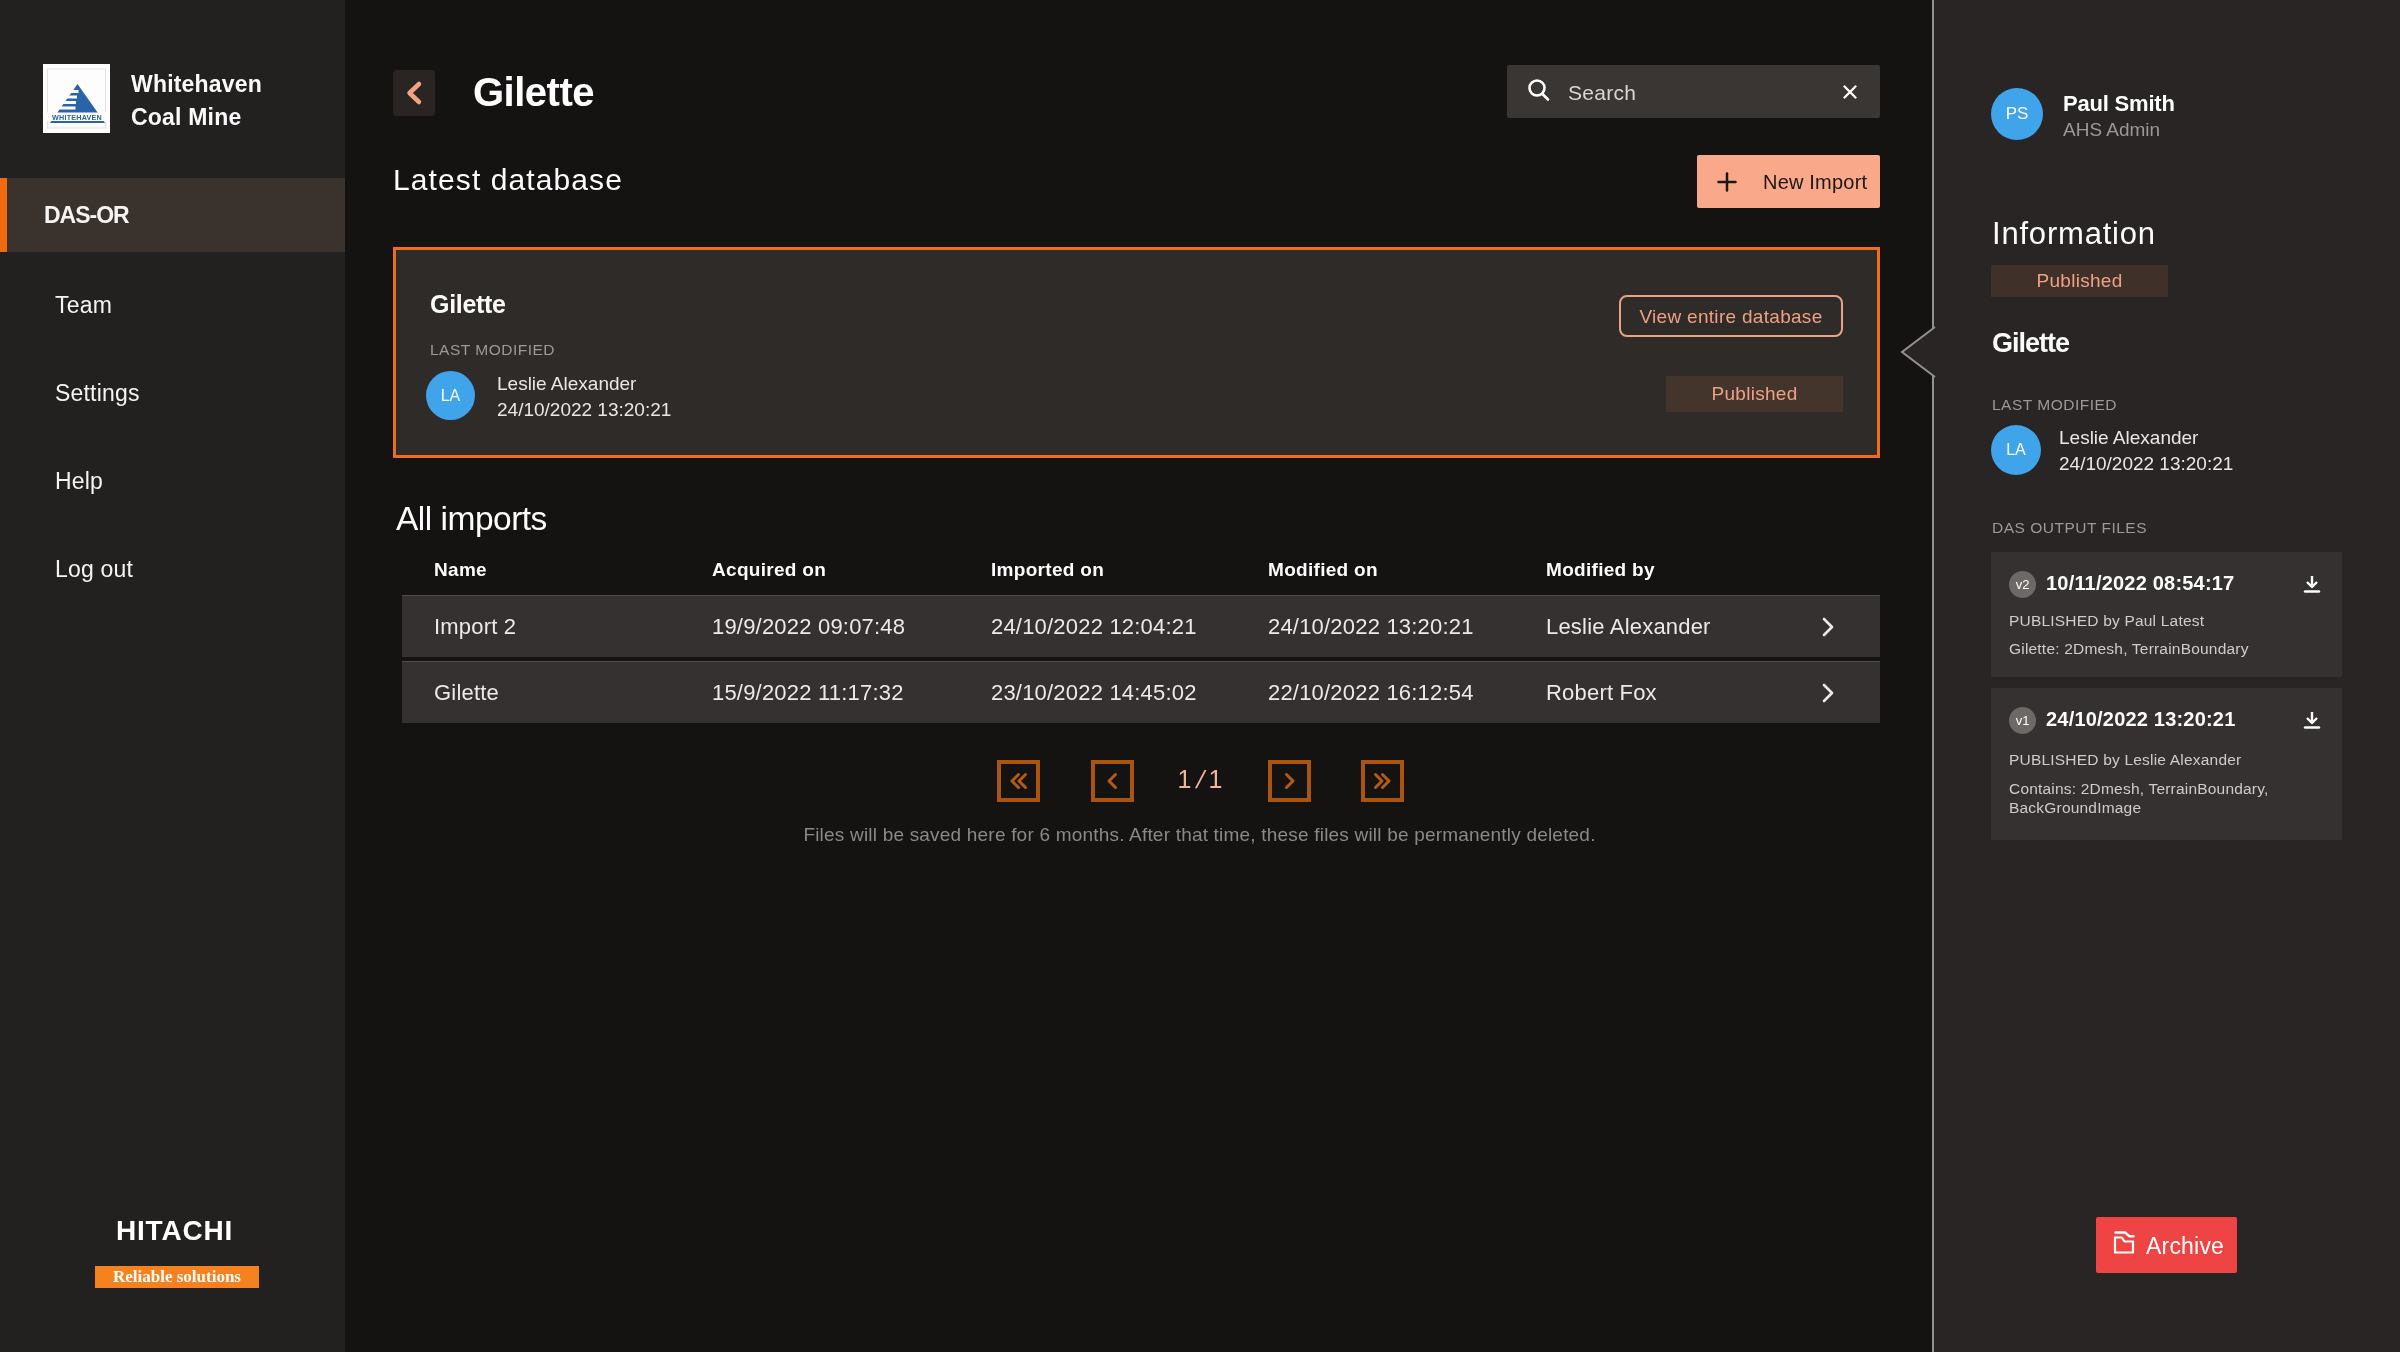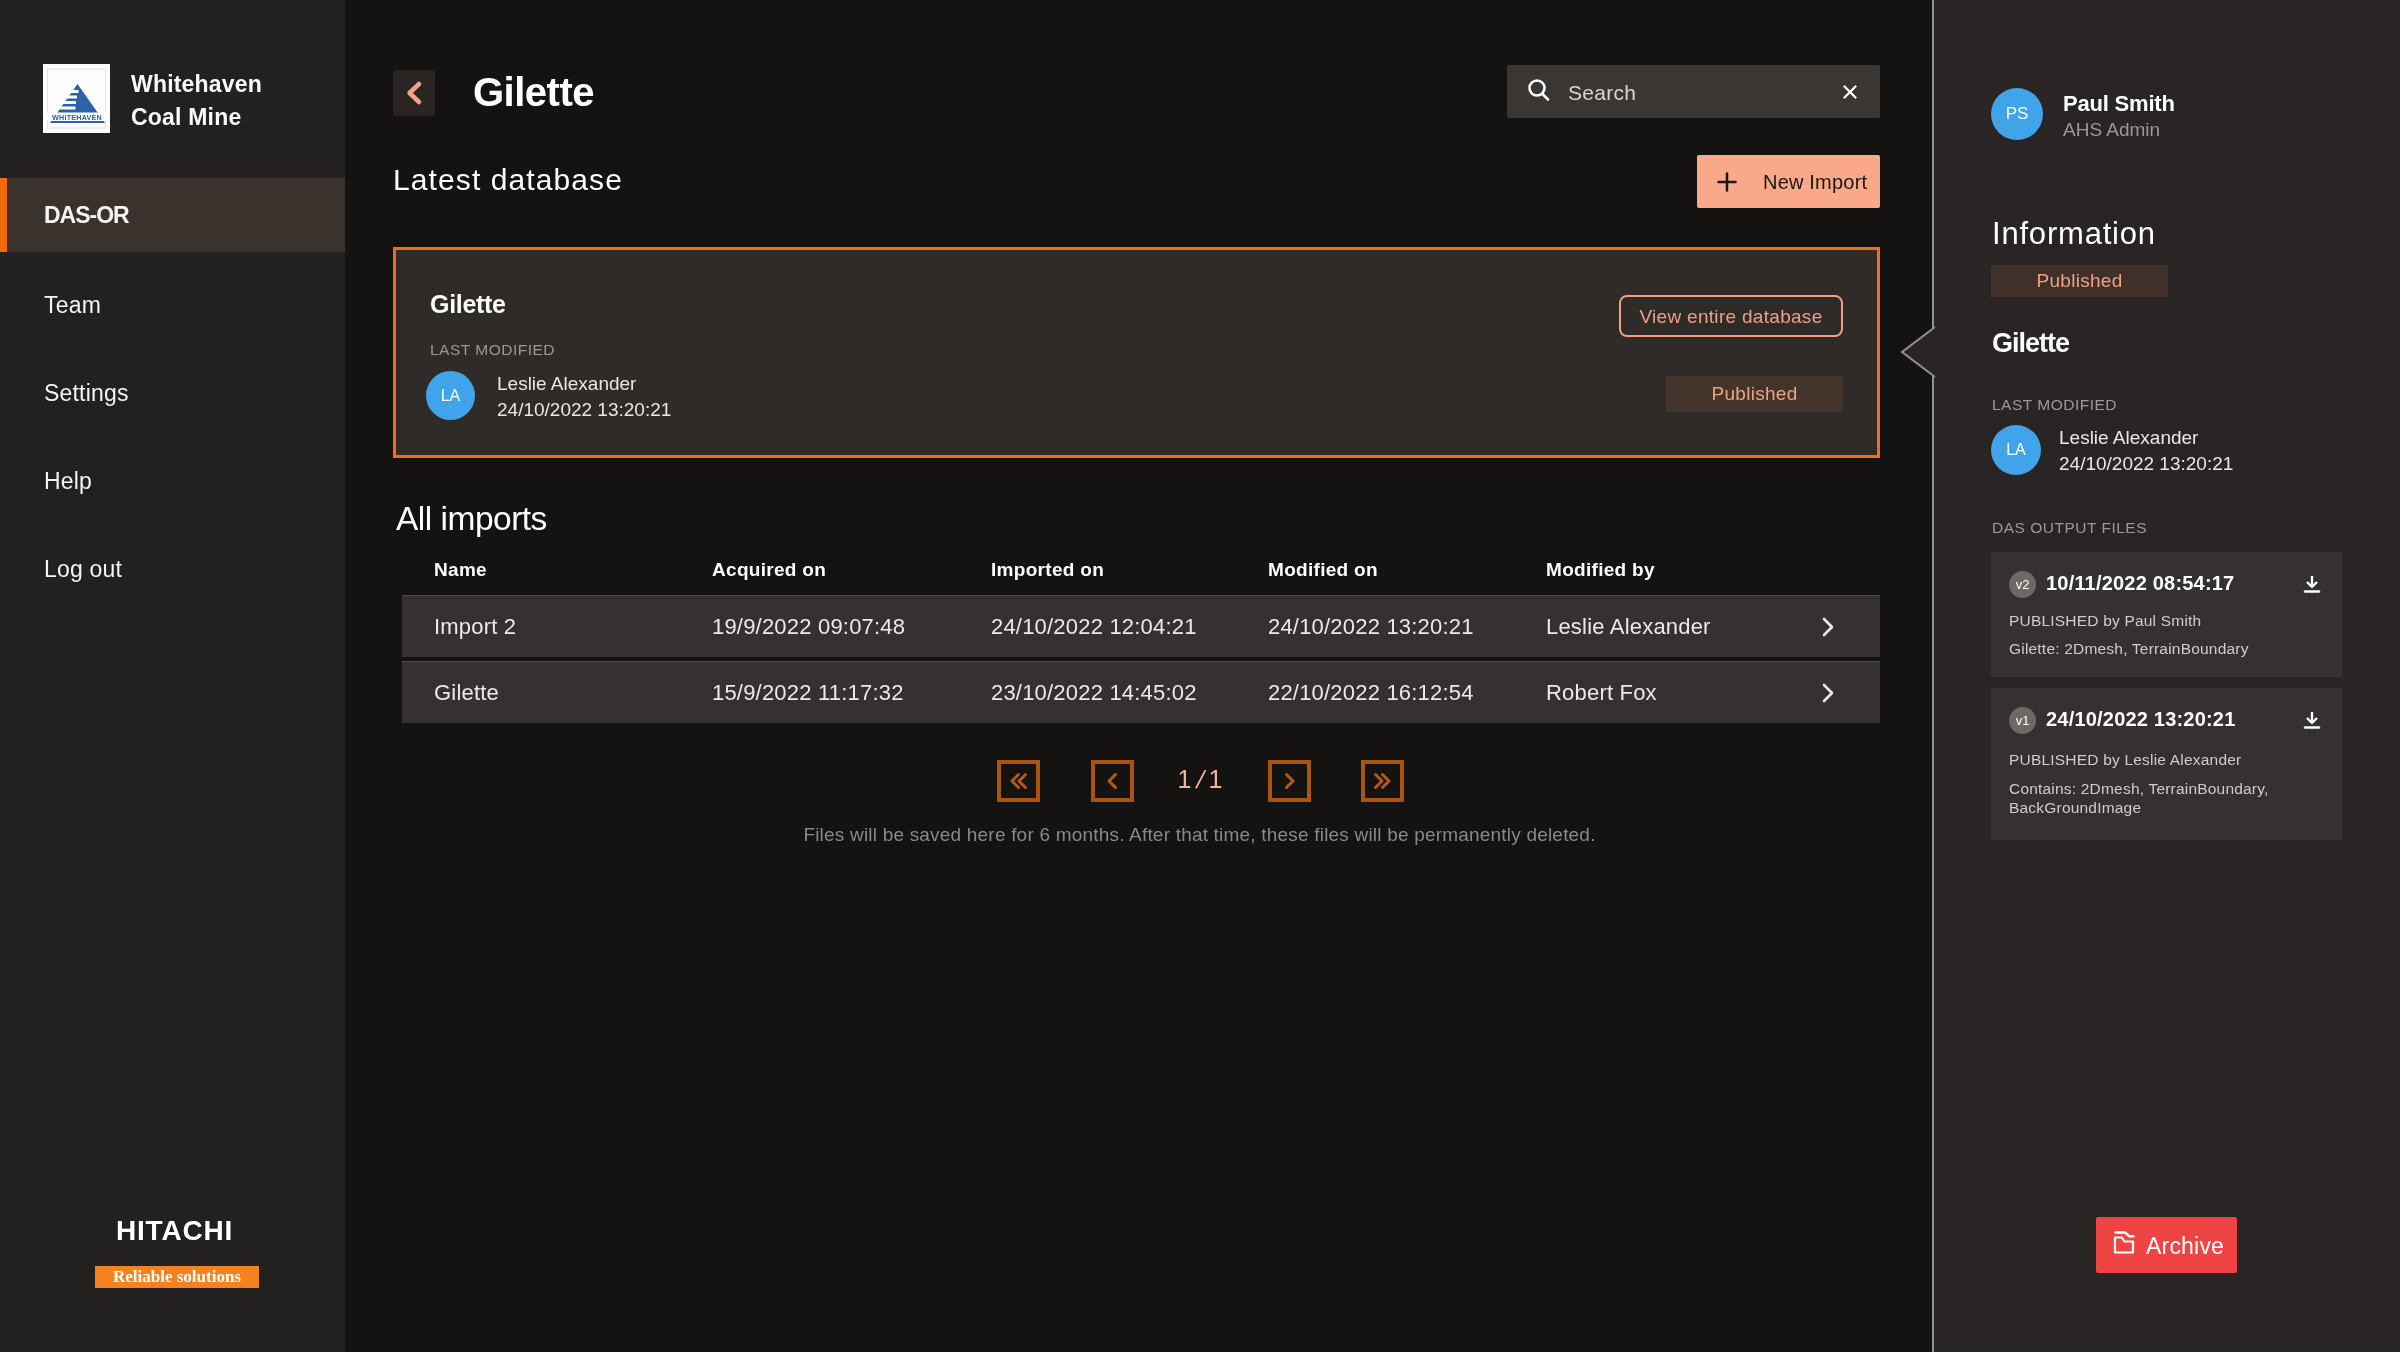--- a/index.html
+++ b/index.html
@@ -4,21 +4,21 @@
 <style>
 * { margin:0; padding:0; box-sizing:border-box; }
 html,body { width:2400px; height:1352px; background:#151212; overflow:hidden; }
 body { font-family:"Liberation Sans", sans-serif; }
 .abs { position:absolute; }
 #app { position:relative; width:2400px; height:1352px; background:#151212; }
 
 
 #sidebar { position:absolute; left:0; top:0; width:345px; height:1352px; background:#232120; }
 .brand { position:absolute; left:131px; top:68px; color:#fbfafa; font-size:23px; font-weight:bold; line-height:32.5px; letter-spacing:.2px; }
-.mi { position:absolute; left:0; width:345px; height:74px; color:#f5f4f3; font-size:23px; display:flex; align-items:center; padding-left:44px; font-weight:400; letter-spacing:.2px; }
+.mi { position:absolute; left:0; width:345px; height:74px; color:#f5f4f3; font-size:23px; display:flex; align-items:center; padding-left:55px; font-weight:400; letter-spacing:.2px; }
 .mi.active { background:#3a322c; border-left:7px solid #f16a10; padding-left:37px; font-weight:bold; font-size:23px; letter-spacing:-1px; }
 
 
 .hitachi { position:absolute; left:116px; top:1215px; color:#fff; font-size:28px; font-weight:bold; letter-spacing:.8px; }
 .relsol { position:absolute; left:95px; top:1266px; width:164px; height:22px; background:#f5821f; color:#fff; font-family:"Liberation Serif", serif; font-weight:bold; font-size:17px; text-align:center; line-height:22px; }
 
 
 .backbtn { position:absolute; left:393px; top:70px; width:42px; height:46px; background:#2a2422; border-radius:4px; }
 .title { position:absolute; left:473px; top:70px; color:#fff; font-size:40px; font-weight:bold; letter-spacing:-.5px; }
 .search { position:absolute; left:1507px; top:65px; width:373px; height:53px; background:#393634; border-radius:2px; }
@@ -208,21 +208,21 @@
   <div class="lbl pdas">DAS OUTPUT FILES</div>
 
   <div class="pcard" style="top:552px; height:125px;">
     <div class="vb">v2</div>
     <div class="dt">10/11/2022 08:54:17</div>
     <svg class="abs" style="left:310px;top:21px;" width="22" height="22" viewBox="0 0 22 22">
       <line x1="11" y1="3" x2="11" y2="13" stroke="#fdfdfd" stroke-width="2.4"></line>
       <polyline points="6,9 11,14 16,9" fill="none" stroke="#fdfdfd" stroke-width="2.4" stroke-linejoin="round"></polyline>
       <line x1="4" y1="18.5" x2="18" y2="18.5" stroke="#fdfdfd" stroke-width="2.4" stroke-linecap="round"></line>
     </svg>
-    <div class="ln" style="top:60px;">PUBLISHED by Paul Smith</div>
+    <div class="ln" style="top:60px;">PUBLISHED by Paul Latest</div>
     <div class="ln" style="top:88px;">Gilette: 2Dmesh, TerrainBoundary</div>
   </div>
 
   <div class="pcard" style="top:688px; height:152px;">
     <div class="vb">v1</div>
     <div class="dt">24/10/2022 13:20:21</div>
     <svg class="abs" style="left:310px;top:21px;" width="22" height="22" viewBox="0 0 22 22">
       <line x1="11" y1="3" x2="11" y2="13" stroke="#fdfdfd" stroke-width="2.4"></line>
       <polyline points="6,9 11,14 16,9" fill="none" stroke="#fdfdfd" stroke-width="2.4" stroke-linejoin="round"></polyline>
       <line x1="4" y1="18.5" x2="18" y2="18.5" stroke="#fdfdfd" stroke-width="2.4" stroke-linecap="round"></line>

